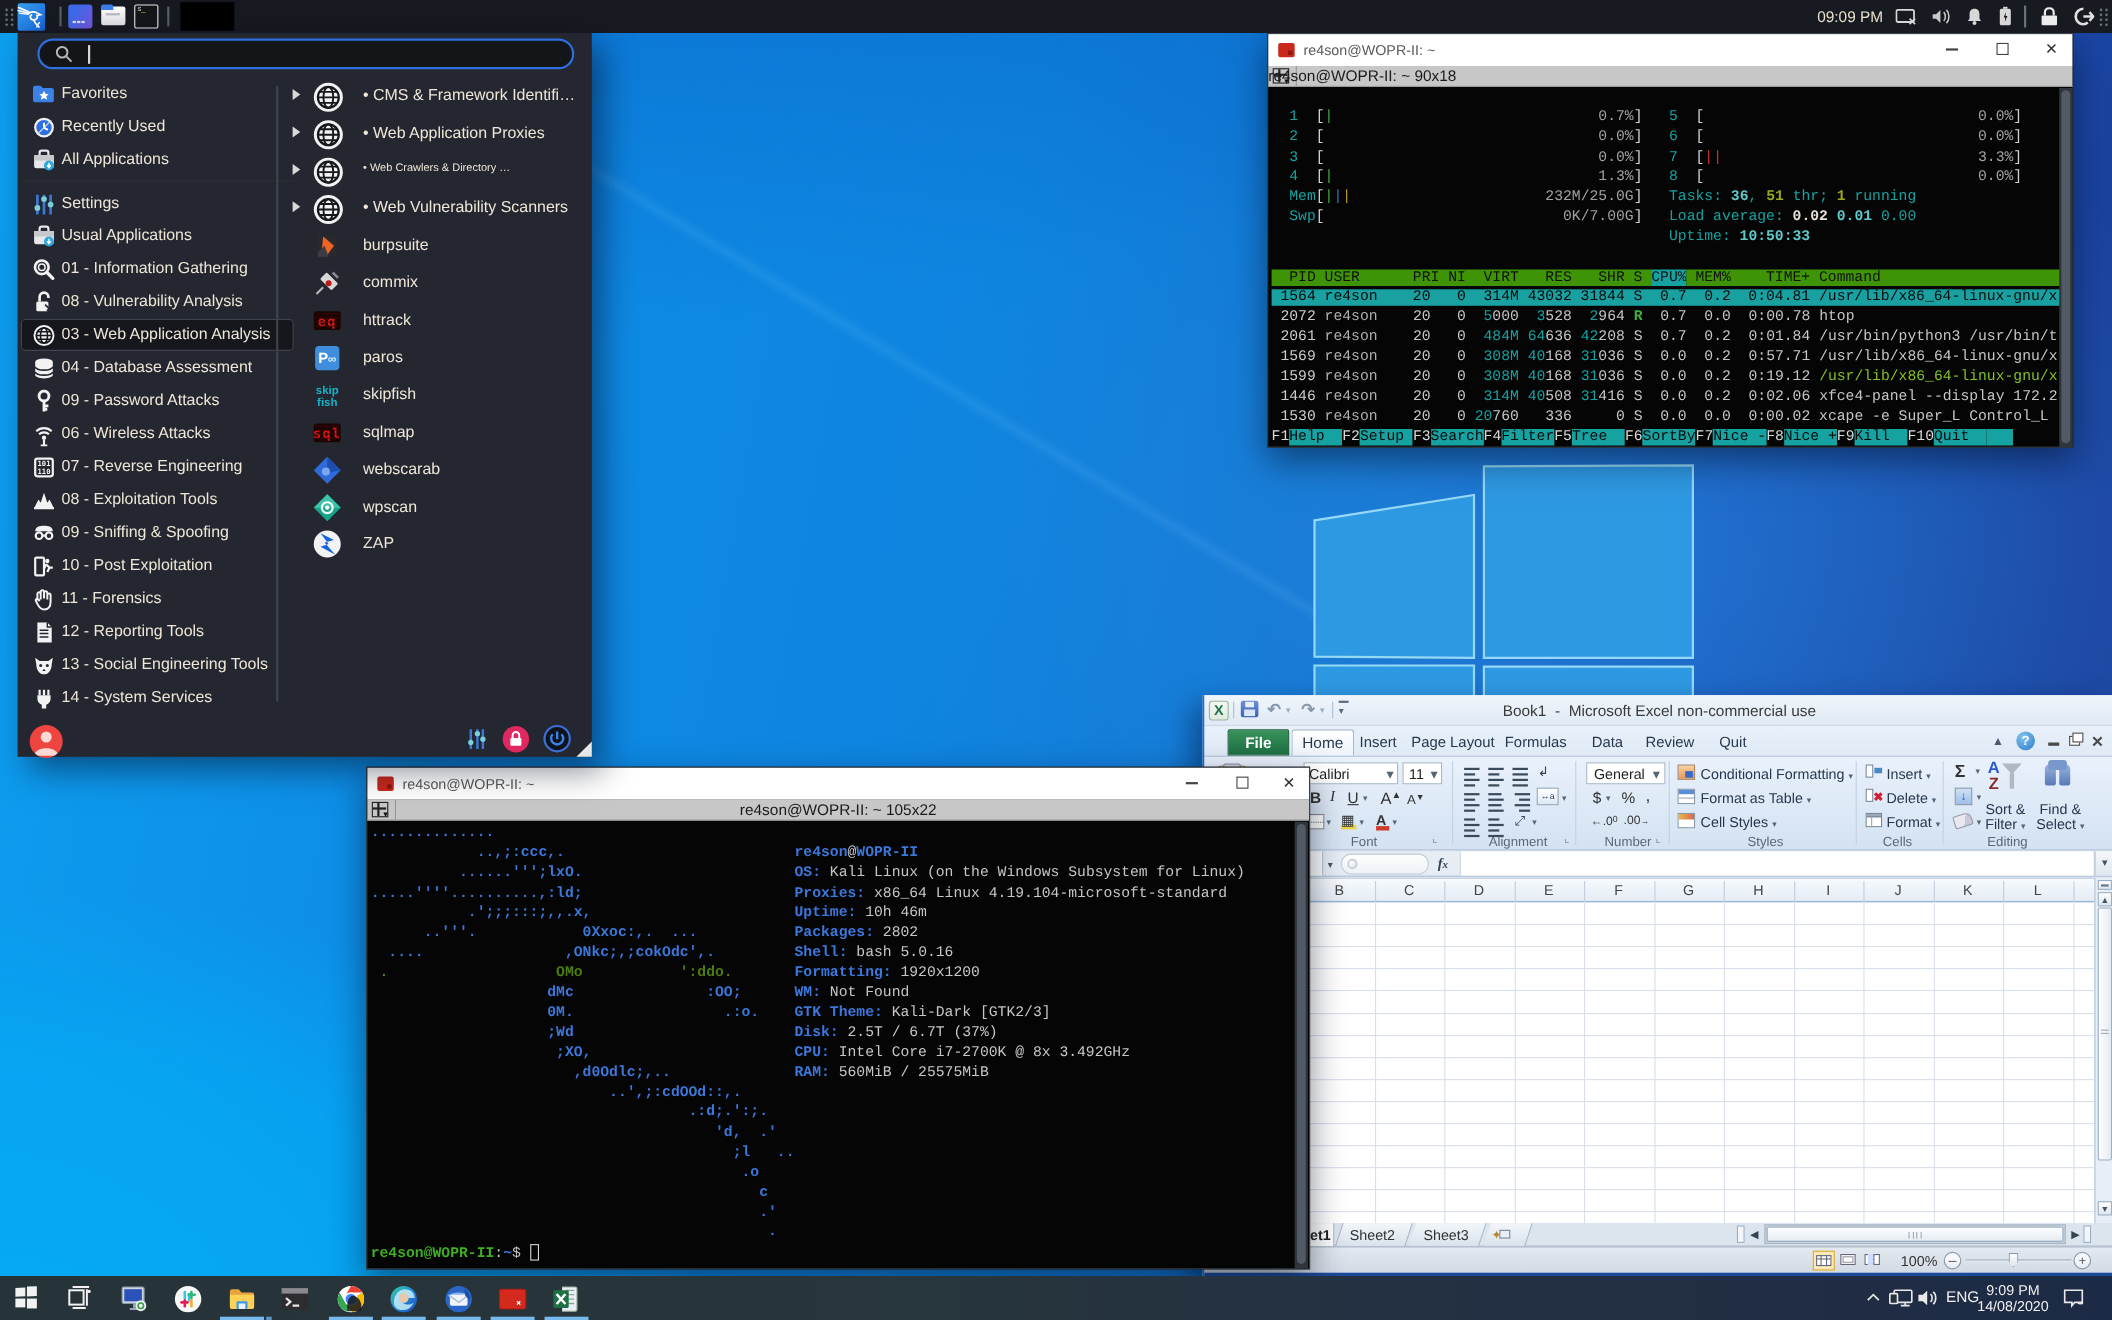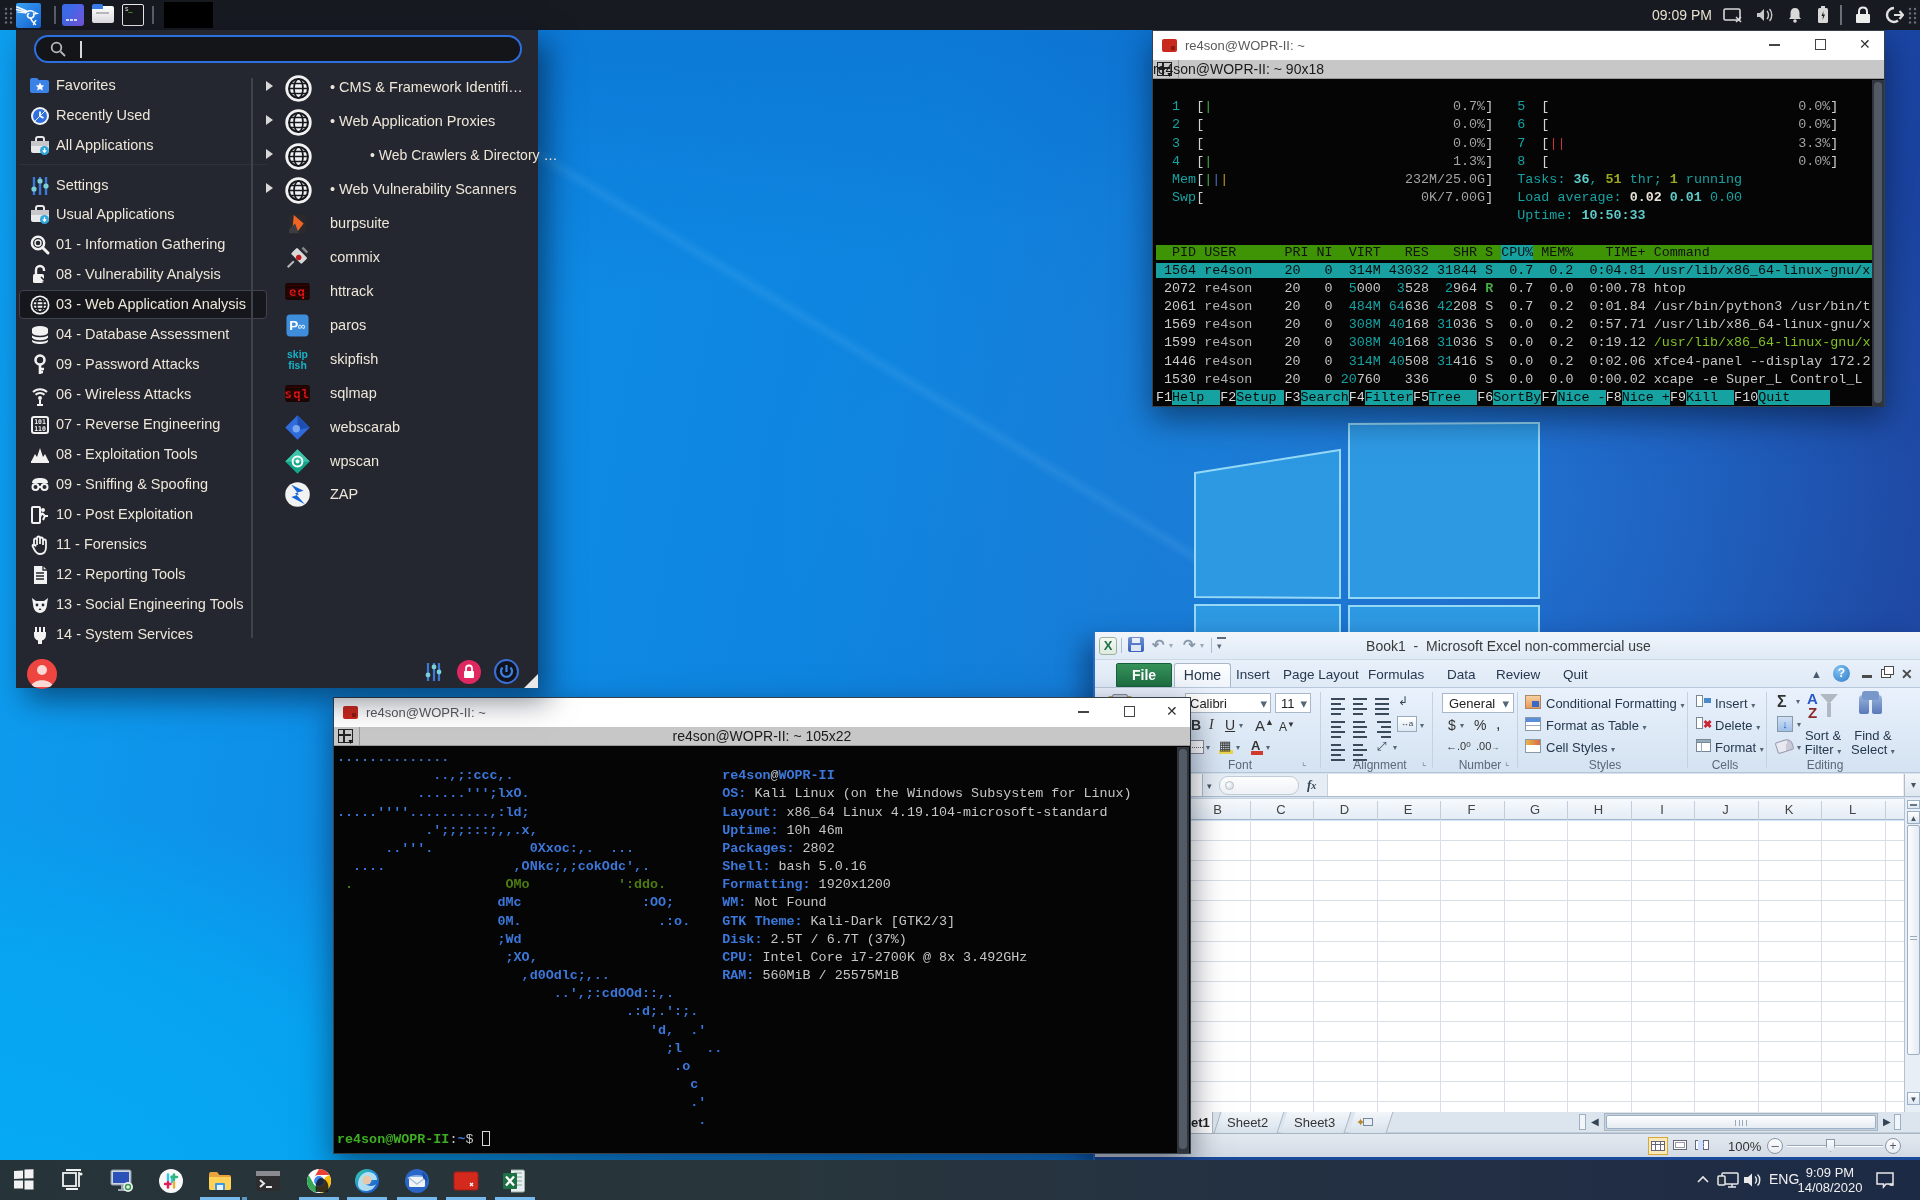--- a/index.html
+++ b/index.html
@@ -339,21 +339,21 @@
         <div style="position:absolute;left:4px;top:0;width:1.5px;height:12px;background:#222"></div>
         <div style="position:absolute;left:0;top:4px;width:12px;height:1.5px;background:#222"></div>
         <div style="position:absolute;right:-2px;bottom:-3px;font-size:7px;color:#111">▼</div>
       </div>
  <div class="a" style="left:25px;top:0;width:1px;height:19px;background:#989898"></div>
  <div class="a" style="left:0;top:1px;width:856px;text-align:center;font-size:14px;color:#1a1a1a;">re4son@WOPR-II: ~ 105x22</div>
 </div>
     <pre class="t a" style="left:3px;top:51px;color:#c6c6c6;"><span style="color:#3c78dc;font-weight:bold;">..............</span>                                  
 <span style="color:#3c78dc;font-weight:bold;">            ..,;:ccc,.</span>                          <span style="color:#3c78dc;font-weight:bold;">re4son</span><span style="color:#c6c6c6;">@</span><span style="color:#3c78dc;font-weight:bold;">WOPR-II</span>
 <span style="color:#3c78dc;font-weight:bold;">          ......''';lxO.</span>                        <span style="color:#3c78dc;font-weight:bold;">OS:</span><span style="color:#c6c6c6;"> Kali Linux (on the Windows Subsystem for Linux)</span>
-<span style="color:#3c78dc;font-weight:bold;">.....''''..........,:ld;</span>                        <span style="color:#3c78dc;font-weight:bold;">Layout:</span><span style="color:#c6c6c6;"> x86_64 Linux 4.19.104-microsoft-standard</span>
+<span style="color:#3c78dc;font-weight:bold;">.....''''..........,:ld;</span>                        <span style="color:#3c78dc;font-weight:bold;">Proxies:</span><span style="color:#c6c6c6;"> x86_64 Linux 4.19.104-microsoft-standard</span>
 <span style="color:#3c78dc;font-weight:bold;">           .';;;:::;,,.x,</span>                       <span style="color:#3c78dc;font-weight:bold;">Uptime:</span><span style="color:#c6c6c6;"> 10h 46m</span>
 <span style="color:#3c78dc;font-weight:bold;">      ..'''.            0Xxoc:,.  ...</span>           <span style="color:#3c78dc;font-weight:bold;text-align:right;">Packages:</span><span style="color:#c6c6c6;"> 2802</span>
 <span style="color:#3c78dc;font-weight:bold;">  ....                ,ONkc;,;cokOdc',.</span>         <span style="color:#3c78dc;font-weight:bold;">Shell:</span><span style="color:#c6c6c6;"> bash 5.0.16</span>
 <span style="color:#4d7c0f;font-weight:bold;"> .                   OMo           ':ddo.</span>       <span style="color:#3c78dc;font-weight:bold;">Formatting:</span><span style="color:#c6c6c6;"> 1920x1200</span>
 <span style="color:#3c78dc;font-weight:bold;">                    dMc               :OO;</span>      <span style="color:#3c78dc;font-weight:bold;">WM:</span><span style="color:#c6c6c6;"> Not Found</span>
 <span style="color:#3c78dc;font-weight:bold;">                    0M.                 .:o.</span>    <span style="color:#3c78dc;font-weight:bold;">GTK Theme:</span><span style="color:#c6c6c6;"> Kali-Dark [GTK2/3]</span>
 <span style="color:#3c78dc;font-weight:bold;">                    ;Wd</span>                         <span style="color:#3c78dc;font-weight:bold;">Disk:</span><span style="color:#c6c6c6;"> 2.5T / 6.7T (37%)</span>
 <span style="color:#3c78dc;font-weight:bold;">                     ;XO,</span>                       <span style="color:#3c78dc;font-weight:bold;">CPU:</span><span style="color:#c6c6c6;"> Intel Core i7-2700K @ 8x 3.492GHz</span>
 <span style="color:#3c78dc;font-weight:bold;">                       ,d0Odlc;,..</span>              <span style="color:#3c78dc;font-weight:bold;">RAM:</span><span style="color:#c6c6c6;"> 560MiB / 25575MiB</span>
 <span style="color:#3c78dc;font-weight:bold;">                           ..',;:cdOOd::,.</span>      
@@ -636,21 +636,21 @@
         <path d="M3.8 11 H18.2 M4.8 7.2 H17.2 M4.8 14.8 H17.2" stroke="#16181e" stroke-width="1.3"></path>
       </svg></div>
     <div class="a" style="left:314px;top:82.5px;font-size:14.5px;color:#eee6d8;white-space:nowrap;">• Web Application Proxies</div>
     <div class="a" style="left:250px;top:118.5px;width:0;height:0;border-top:5px solid transparent;border-bottom:5px solid transparent;border-left:7px solid #d8d8d8;"></div>
     <div class="a" style="left:268px;top:111.5px;width:29px;height:29px;"><svg width="29" height="29" viewBox="0 0 22 22">
         <circle cx="11" cy="11" r="10" fill="#f2f2f2"></circle>
         <circle cx="11" cy="11" r="7.2" fill="none" stroke="#16181e" stroke-width="1.5"></circle>
         <ellipse cx="11" cy="11" rx="3.4" ry="7.2" fill="none" stroke="#16181e" stroke-width="1.3"></ellipse>
         <path d="M3.8 11 H18.2 M4.8 7.2 H17.2 M4.8 14.8 H17.2" stroke="#16181e" stroke-width="1.3"></path>
       </svg></div>
-    <div class="a" style="left:314px;top:116.5px;font-size:14px;color:#eee6d8;white-space:nowrap;margin-left:40px;">• Web Crawlers &amp; Directory …</div>
+    <div class="a" style="left:314px;top:116.5px;font-size:10px;color:#eee6d8;white-space:nowrap;">• Web Crawlers &amp; Directory …</div>
     <div class="a" style="left:250px;top:152.5px;width:0;height:0;border-top:5px solid transparent;border-bottom:5px solid transparent;border-left:7px solid #d8d8d8;"></div>
     <div class="a" style="left:268px;top:145.5px;width:29px;height:29px;"><svg width="29" height="29" viewBox="0 0 22 22">
         <circle cx="11" cy="11" r="10" fill="#f2f2f2"></circle>
         <circle cx="11" cy="11" r="7.2" fill="none" stroke="#16181e" stroke-width="1.5"></circle>
         <ellipse cx="11" cy="11" rx="3.4" ry="7.2" fill="none" stroke="#16181e" stroke-width="1.3"></ellipse>
         <path d="M3.8 11 H18.2 M4.8 7.2 H17.2 M4.8 14.8 H17.2" stroke="#16181e" stroke-width="1.3"></path>
       </svg></div>
     <div class="a" style="left:314px;top:150.5px;font-size:14.5px;color:#eee6d8;white-space:nowrap;">• Web Vulnerability Scanners</div>
     <div class="a" style="left:268px;top:179.5px;width:29px;height:29px;"><svg width="27" height="27" viewBox="0 0 22 22">
         <path d="M4 3 h11 l3 3 v13 H4 Z" fill="#2a2a2e"></path>

